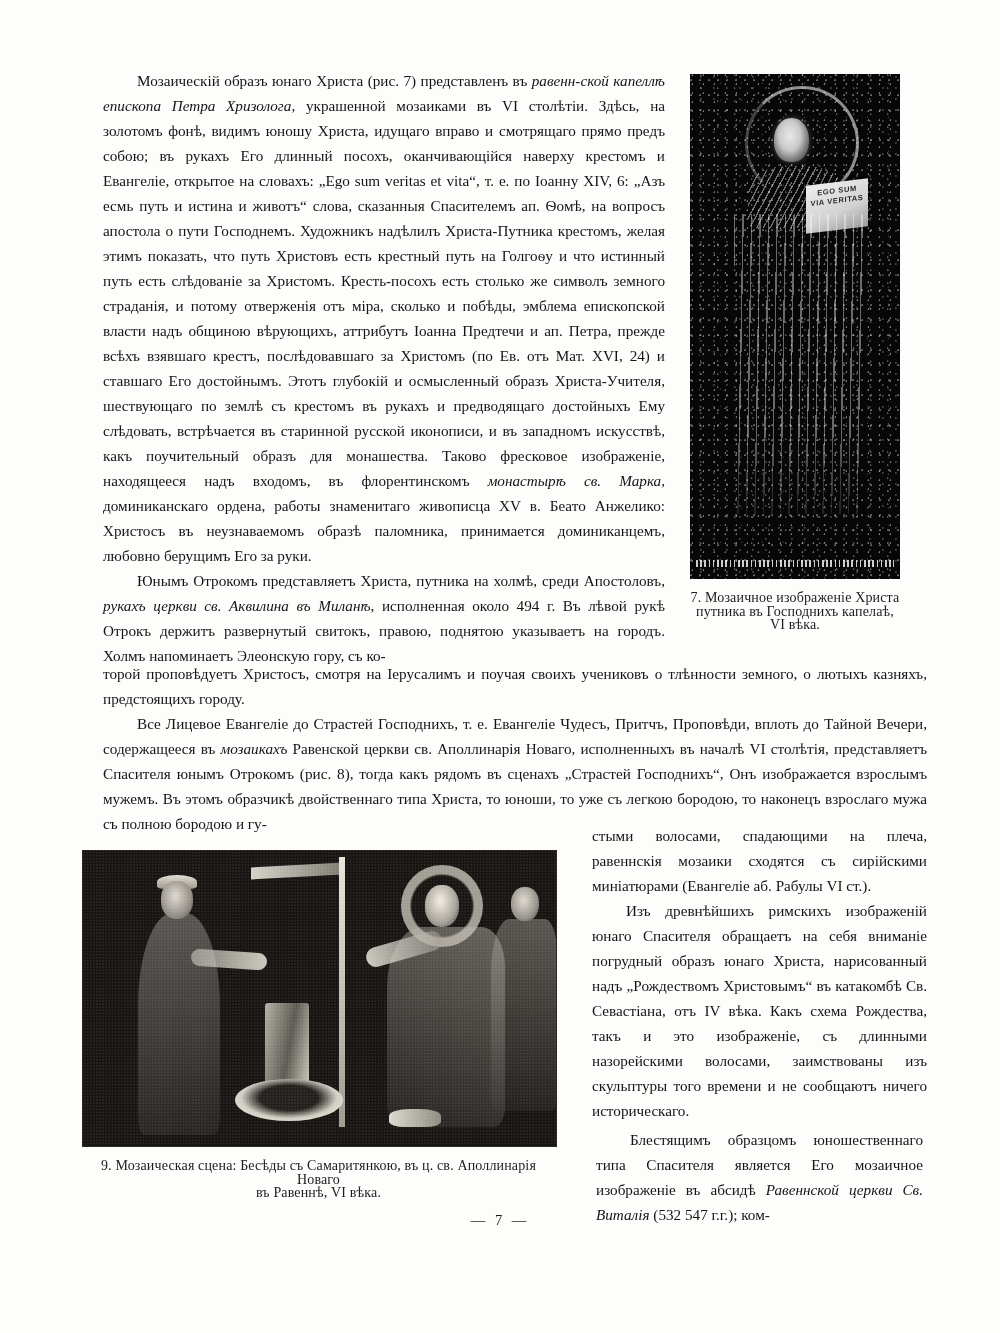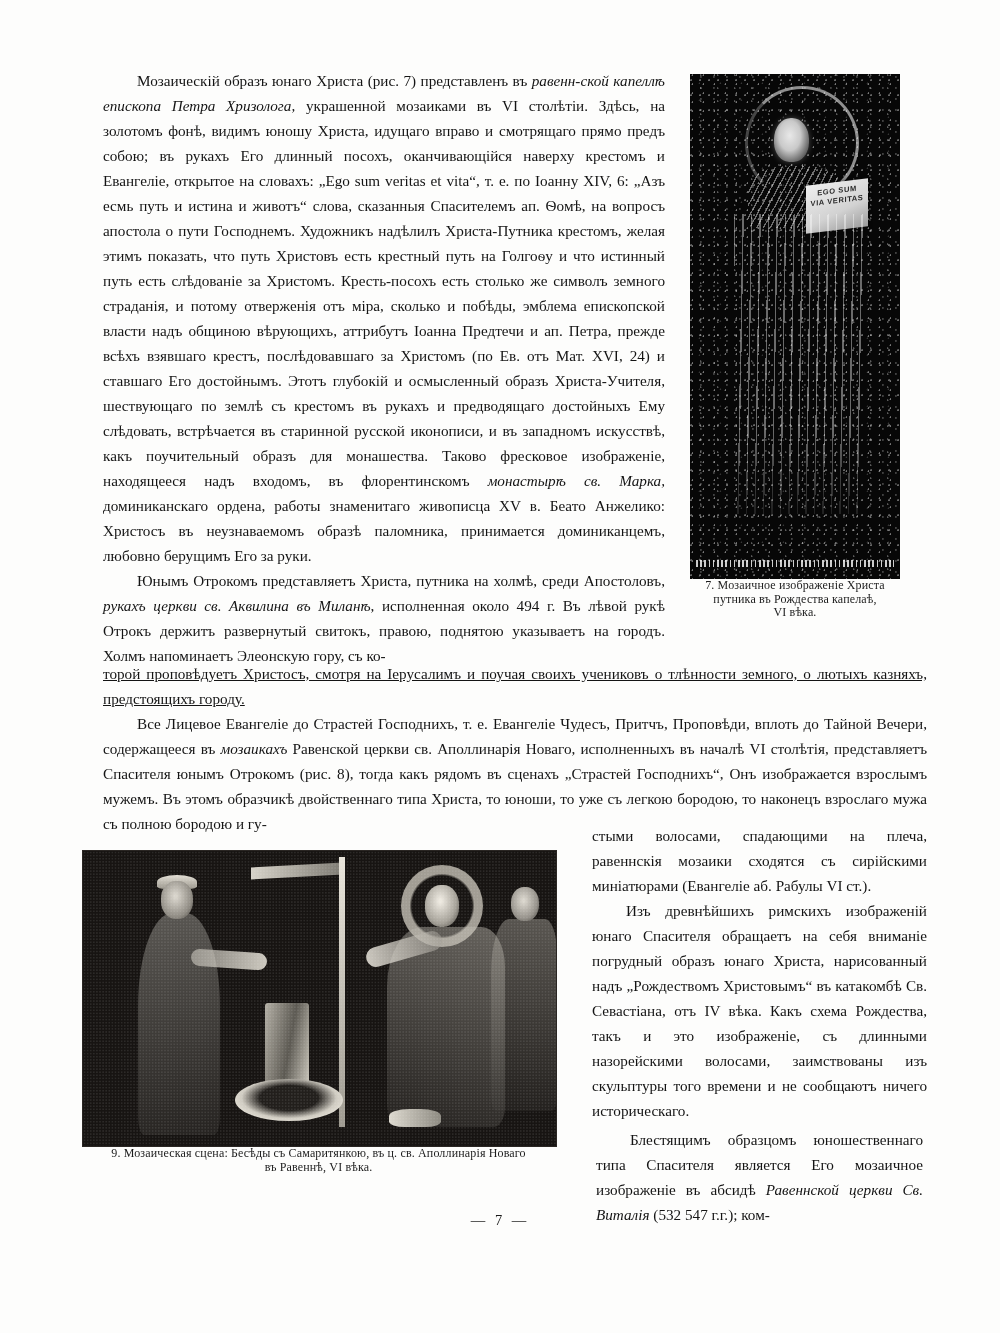--- a/index.html
+++ b/index.html
@@ -153,24 +153,25 @@
     position: absolute;
     left: 6px; right: 6px; bottom: 12px;
     height: 7px;
     background: repeating-linear-gradient(90deg,
       rgba(255,255,255,.80) 0px,
       rgba(255,255,255,.80) 1.6px,
       transparent 1.6px,
       transparent 4.2px);
   }
   .fig-caption {
-    font-size: 12px;
+    font-size: 14px;
     line-height: 13.6px;
     text-align: center;
     color: #1c1c1c;
+    margin-top: 12px;
     font-family: "Liberation Serif", serif;
     letter-spacing: .15px;
   }
 
   
   #figure-8 {
     position: absolute;
     left: 82px;
     top: 850px;
     width: 473px;
@@ -305,27 +306,27 @@
       <div class="f7-shoulder"></div>
       <div class="f7-head"></div>
       <div class="f7-book">
         <div class="f7-book-text">EGO SUM VIA VERITAS</div>
       </div>
       <div class="f7-robe"></div>
       <div class="f7-baseline"></div>
     </div>
     <figcaption class="fig-caption">
       <div>7. Мозаичное изображеніе Христа</div>
-      <div>путника въ Рождества капелаѣ,</div>
+      <div>путника въ Господнихъ капелаѣ,</div>
       <div>VI вѣка.</div>
     </figcaption>
   </figure>
 
   <div id="full-width-block" class="txt">
-      <p style="margin: 0px; text-decoration: underline;">торой проповѣдуетъ Христосъ, смотря на Іерусалимъ и поучая своихъ учениковъ о тлѣнности земного, о лютыхъ казняхъ, предстоящихъ городу.</p>
+      <p style="margin: 0px;">торой проповѣдуетъ Христосъ, смотря на Іерусалимъ и поучая своихъ учениковъ о тлѣнности земного, о лютыхъ казняхъ, предстоящихъ городу.</p>
     <p style="margin:0;"><span class="indent"></span><span>Все Лицевое Евангеліе до Страстей Господнихъ, т. е. Евангеліе Чудесъ, Притчъ, Проповѣди, вплоть до Тайной Вечери, содержащееся въ </span><span class="ital">мозаикахъ</span><span> Равенской церкви св. Аполлинарія Новаго, исполненныхъ въ началѣ VI столѣтія, представляетъ Спасителя юнымъ Отрокомъ (рис. 8), тогда какъ рядомъ въ сценахъ „Страстей Господнихъ“, Онъ изображается взрослымъ мужемъ. Въ этомъ образчикѣ двойственнаго типа Христа, то юноши, то уже съ легкою бородою, то наконецъ взрослаго мужа съ полною бородою и гу-</span></p>
   </div>
 
   <figure id="figure-8" style="margin:0;">
     <div id="fig8-plate">
       <div class="f8-fig f8-well-beam"></div>
       <div class="f8-fig f8-well-post"></div>
       <div class="f8-fig f8-woman-body"></div>
       <div class="f8-fig f8-woman-cap"></div>
       <div class="f8-fig f8-woman-head"></div>

